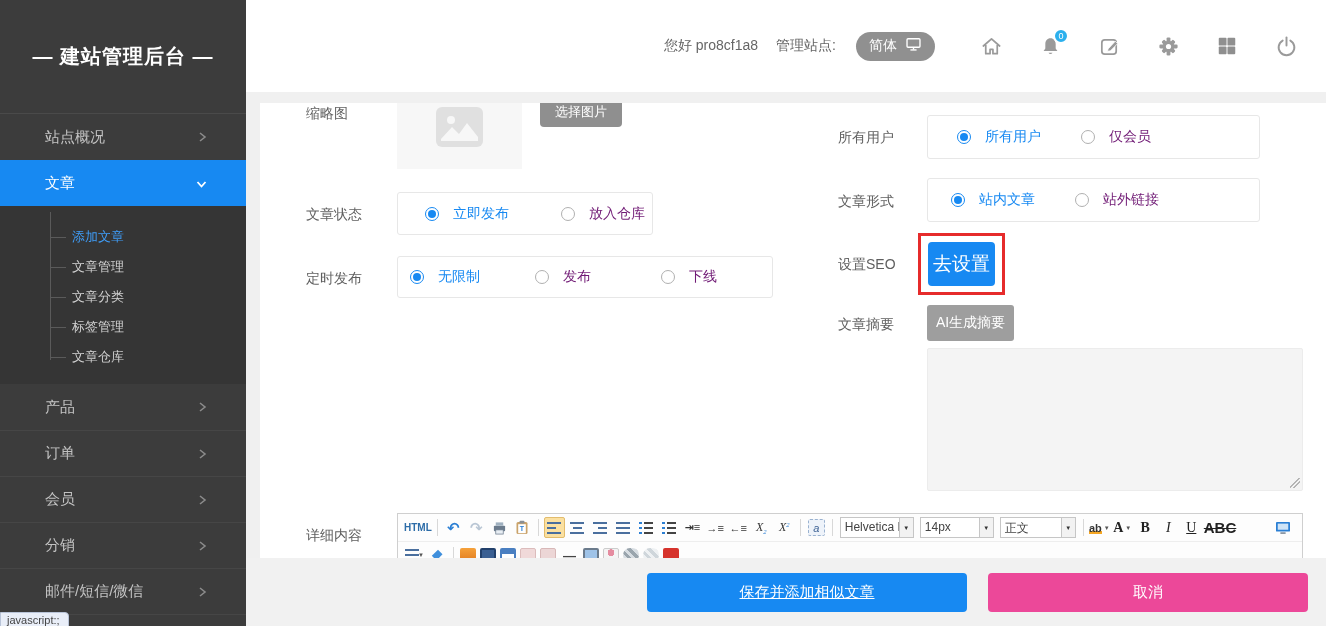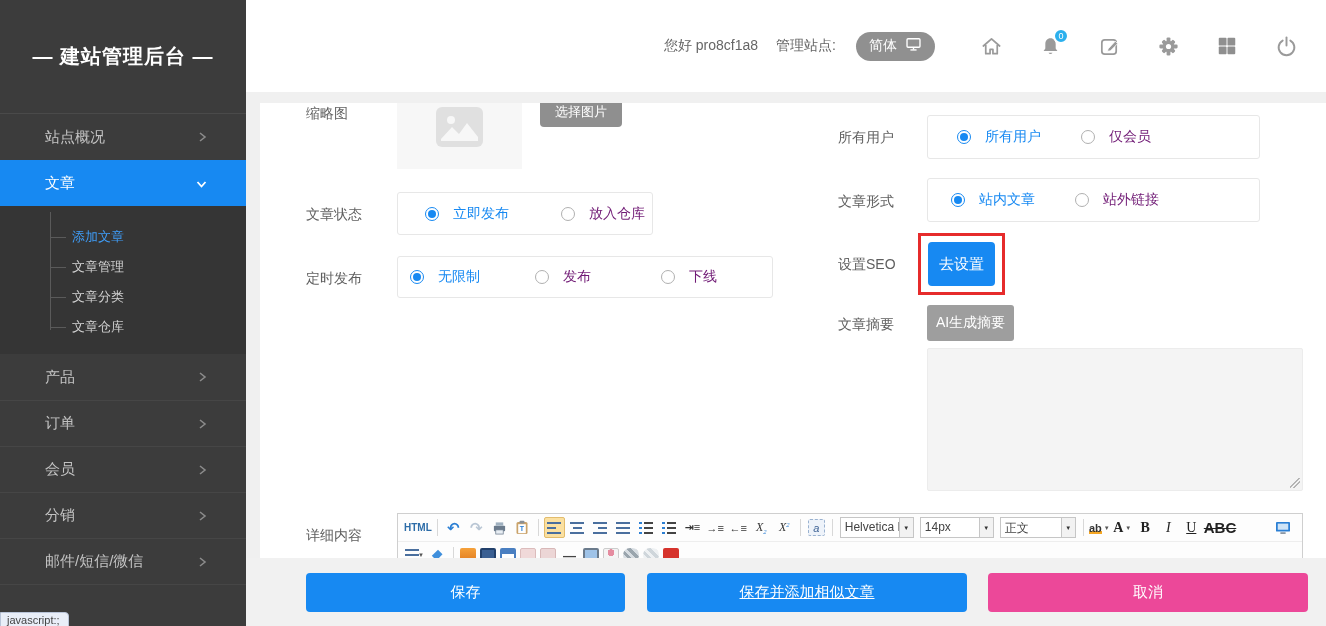--- a/index.html
+++ b/index.html
@@ -45,21 +45,21 @@
   .opt.sel .radio { border-color:#1789f2; }
   .opt.sel .radio:after { content:""; position:absolute; left:2px; top:2px; width:8px; height:8px; border-radius:50%; background:#1789f2; }
   .opt .olabel { margin-left:14px; color:#701a75; }
   .opt.sel .olabel { color:#1789f2; }
 
   .thumb-box { position:absolute; left:137px; top:-34px; width:125px; height:100px; background:#f7f7f7; }
   .btn-gray { background:#8f8f8f; color:#fff; border:none; border-radius:4px; font-size:13px; cursor:pointer; }
   .choose-btn { position:absolute; left:280px; top:-7px; width:82px; height:31px; }
   .seo-wrap { position:absolute; left:658px; top:130px; border:3px solid #e62b2b; padding:6px 7px; background:#fff; }
   .btn-blue { background:#1789f2; color:#fff; border:none; border-radius:4px; cursor:pointer; }
-  .seo-btn { width:67px; height:44px; font-size:15px; }
+  .seo-btn { width:67px; height:44px; font-size:19px; }
   .ai-btn { position:absolute; left:667px; top:202px; width:87px; height:36px; background:#9e9e9e; font-size:14px; border-radius:3px; }
   .summary-area { position:absolute; left:667px; top:245px; width:376px; height:143px; background:#f4f4f4;
                   border:1px solid #ececec; border-radius:2px; resize:none; outline:none; }
   .rs-handle { position:absolute; left:1030px; top:375px; width:10px; height:10px;
                background:linear-gradient(135deg,transparent 0 45%,#b5b5b5 45% 52%,transparent 52% 65%,#b5b5b5 65% 72%,transparent 72%); }
 
   
   .editor { position:absolute; left:137px; top:410px; width:906px; border:1px solid #cfcfcf; background:#fdfdfd; }
   .tb-row { display:flex; align-items:center; height:27px; padding:0 5px; }
   .tb-row + .tb-row { border-top:1px solid #eee; }
@@ -126,20 +126,21 @@
         <span class="chev">
           <svg class="chev-svg" width="13" height="12" viewBox="0 0 12 12">
               <polyline points="2,4 6,8.5 10,4" fill="none" stroke="#ffffff" stroke-width="1.8"></polyline>
             </svg>
         </span>
       </div>
       <div class="submenu">
         <div class="sub-item active">添加文章</div>
         <div class="sub-item">文章管理</div>
         <div class="sub-item">文章分类</div>
+        <div class="sub-item">标签管理</div>
         <div class="sub-item">文章仓库</div>
       </div>
       <div class="nav-item" style="border-top:none;">
         <span>产品</span>
         <span class="chev">
           <svg class="chev-svg" width="12" height="12" viewBox="0 0 12 12">
               <polyline points="4,2 9,6 4,10" fill="none" stroke="#8b8b8b" stroke-width="1.6"></polyline>
             </svg>
         </span>
       </div>
@@ -470,21 +471,20 @@
             <span class="mini" style="background:#9fc3e8; border:2px solid #6b7b8c;"></span>
             <span class="mini" style="background:radial-gradient(circle at 50% 30%, #e58ca0 0 30%, #f4f4f4 32%); border:1px solid #ccc;"></span>
             <span class="mini" style="background:repeating-linear-gradient(45deg,#9aa5ad 0 3px,#d7dde2 3px 6px); border-radius:7px;"></span>
             <span class="mini" style="background:repeating-linear-gradient(45deg,#cfd6db 0 3px,#eef1f3 3px 6px); border-radius:7px;"></span>
             <span class="mini" style="background:#d6332c; position:relative;"></span>
           </div>
         </div>
       </div>
 
       <div class="footer">
-        <button class="fbtn save-btn">保存</button>
         <button class="fbtn save-add-btn">保存并添加相似文章</button>
         <button class="fbtn cancel-btn">取消</button>
       </div>
     </div>
   </div>
 
   <div class="status-tip">javascript:;</div>
 </div>
 
 </body></html>

